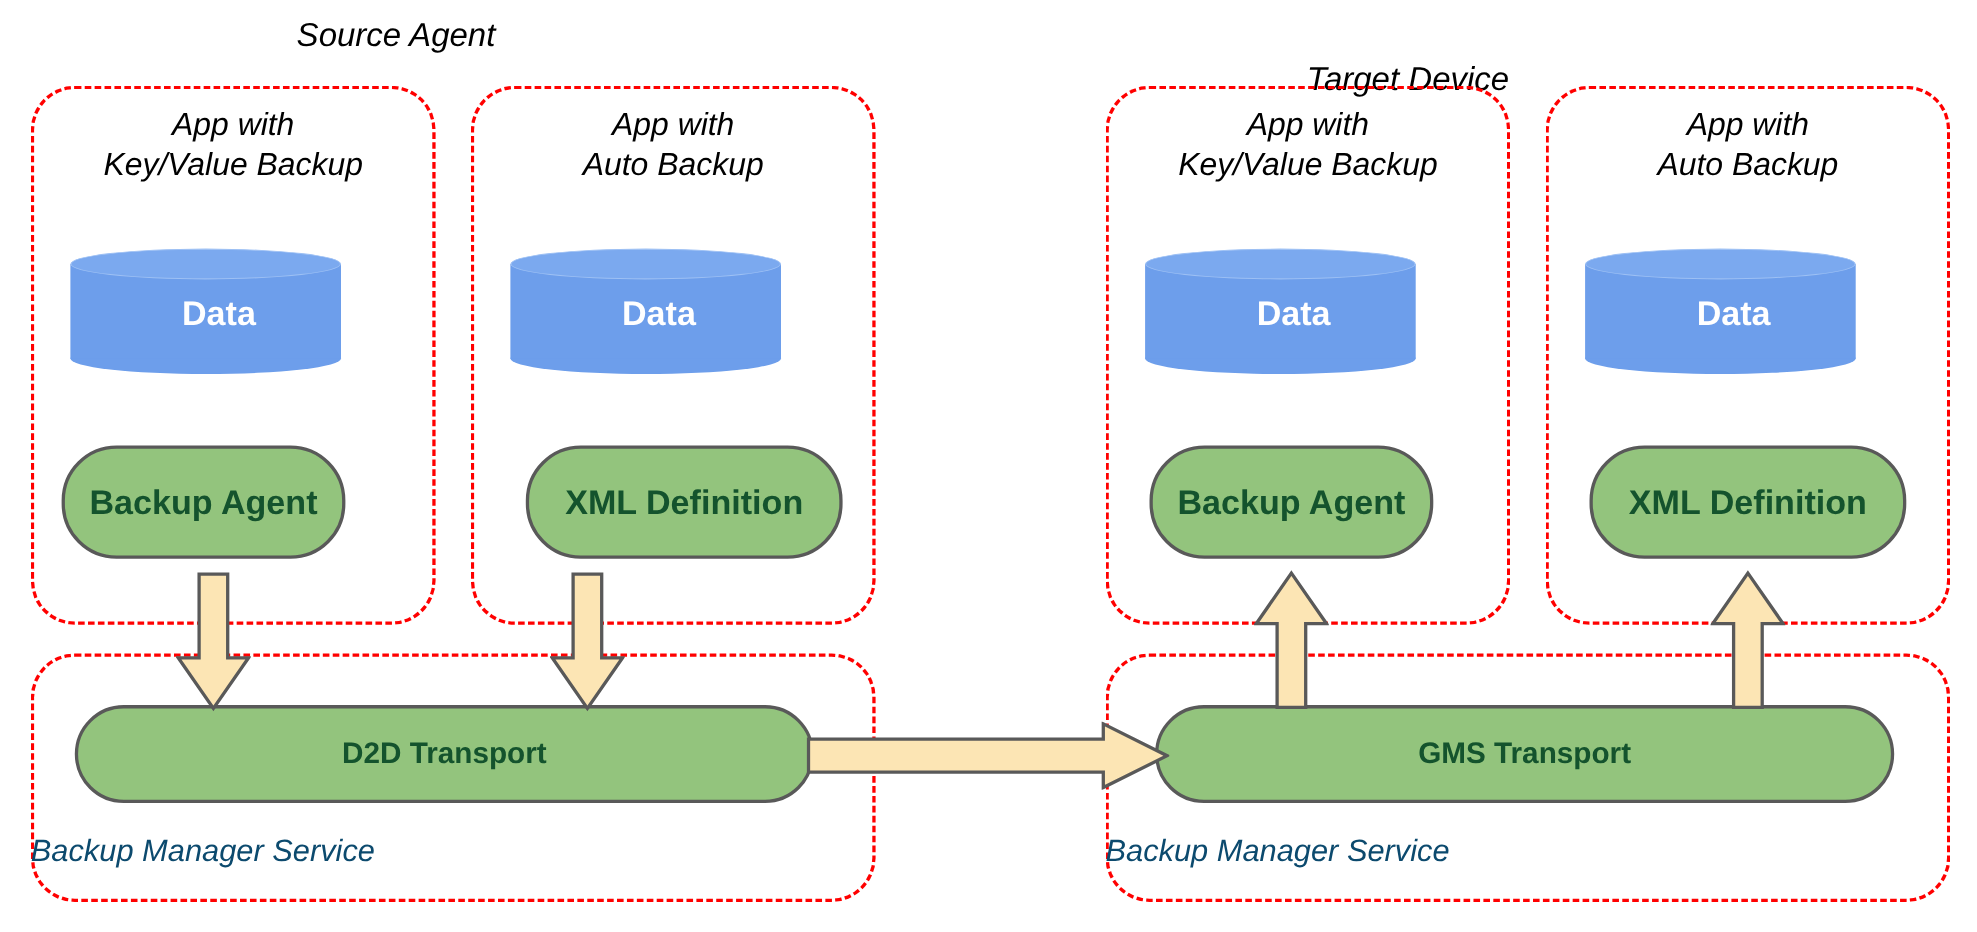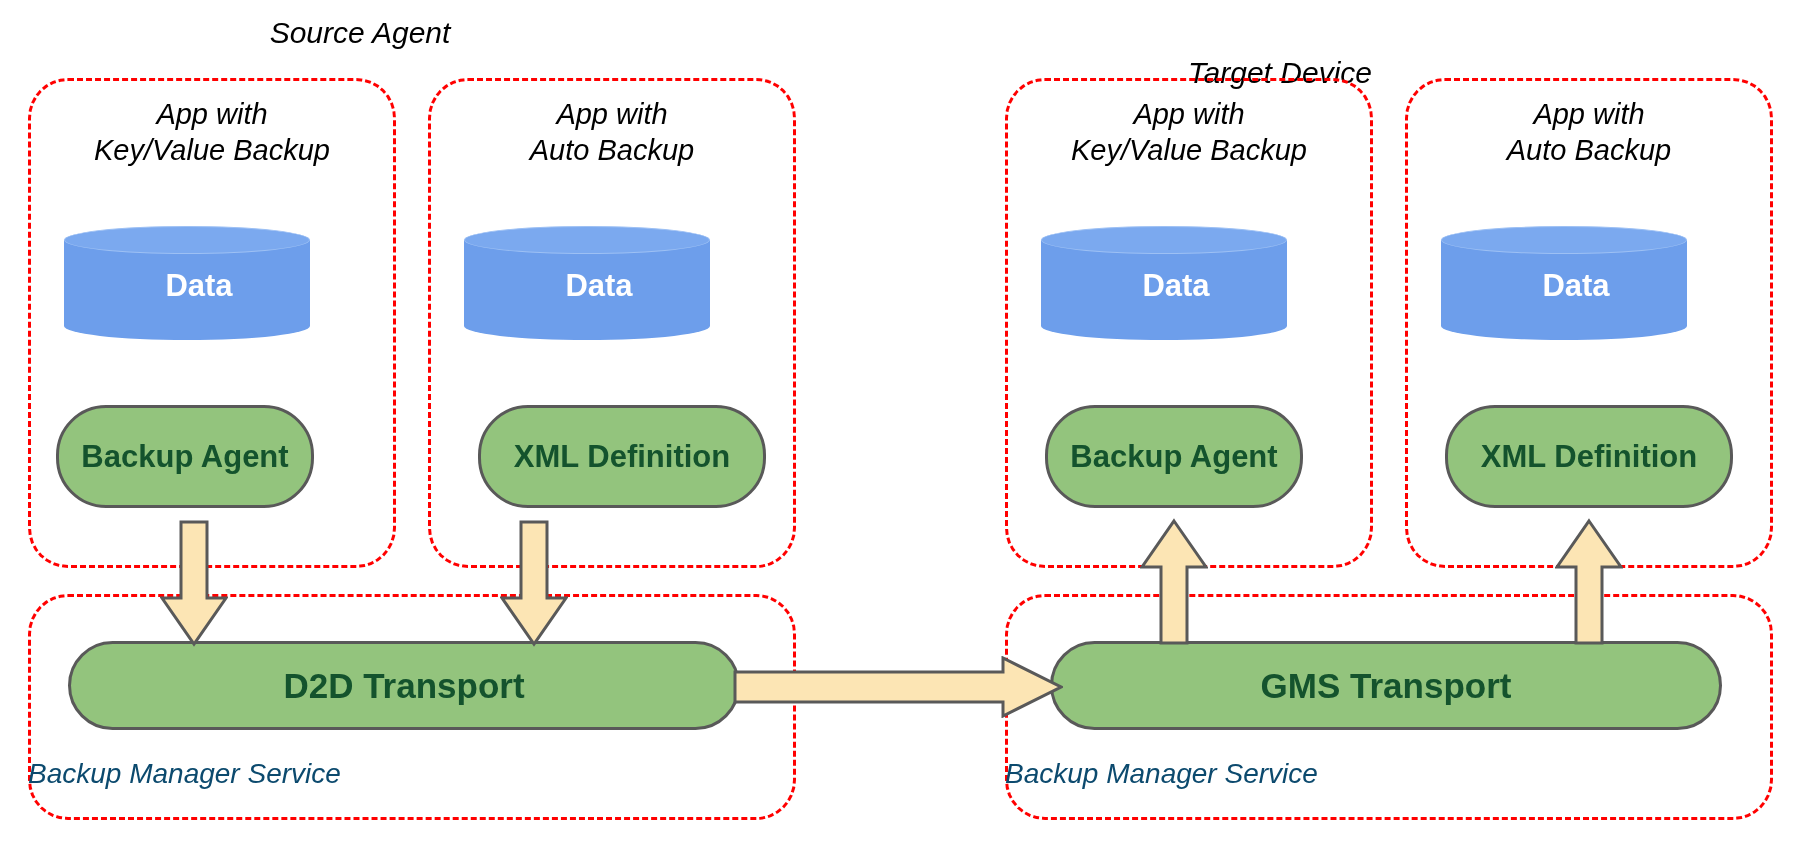--- a/index.html
+++ b/index.html
@@ -113,21 +113,21 @@
     box-sizing: border-box;
     display: flex;
     align-items: center;
     justify-content: center;
     color: #14532d;
     font-weight: bold;
     font-size: 31px;
     border-radius: 50px;
   }
   .pill.transport {
-    font-size: 35px;
+    font-size: 27px;
     border-radius: 55px;
   }
 
   
   .arrow {
     position: absolute;
   }
   .arrow svg { display: block; }
 </style>
 </head>

